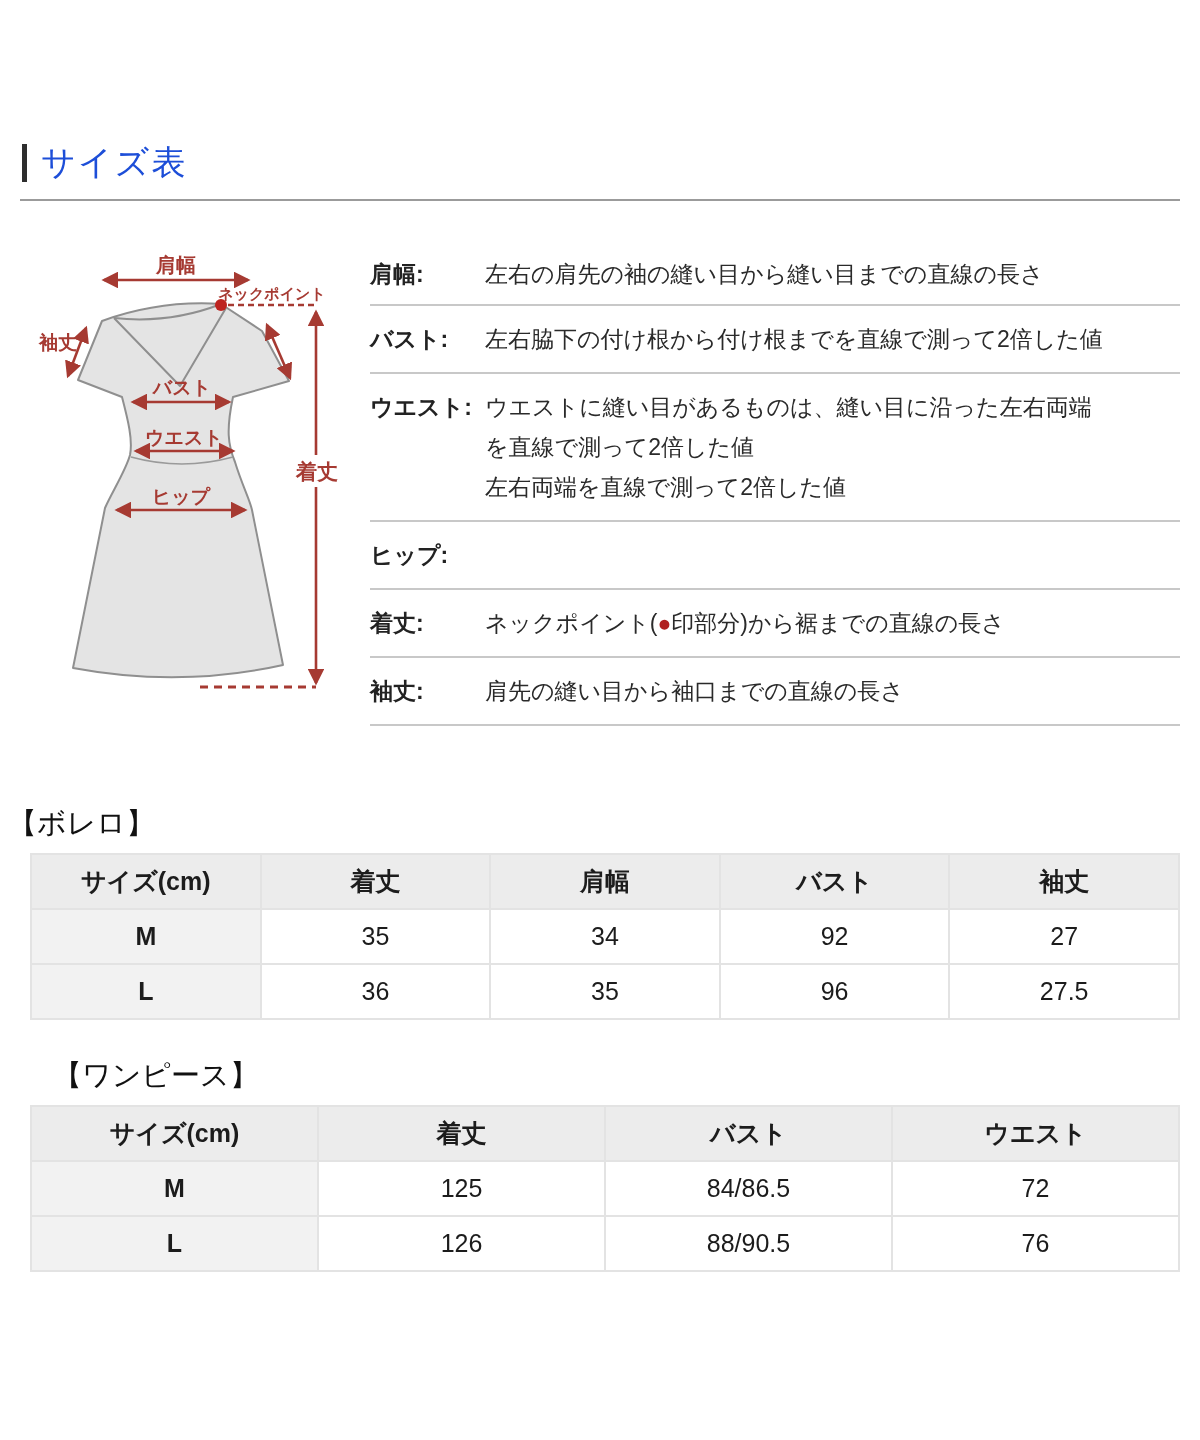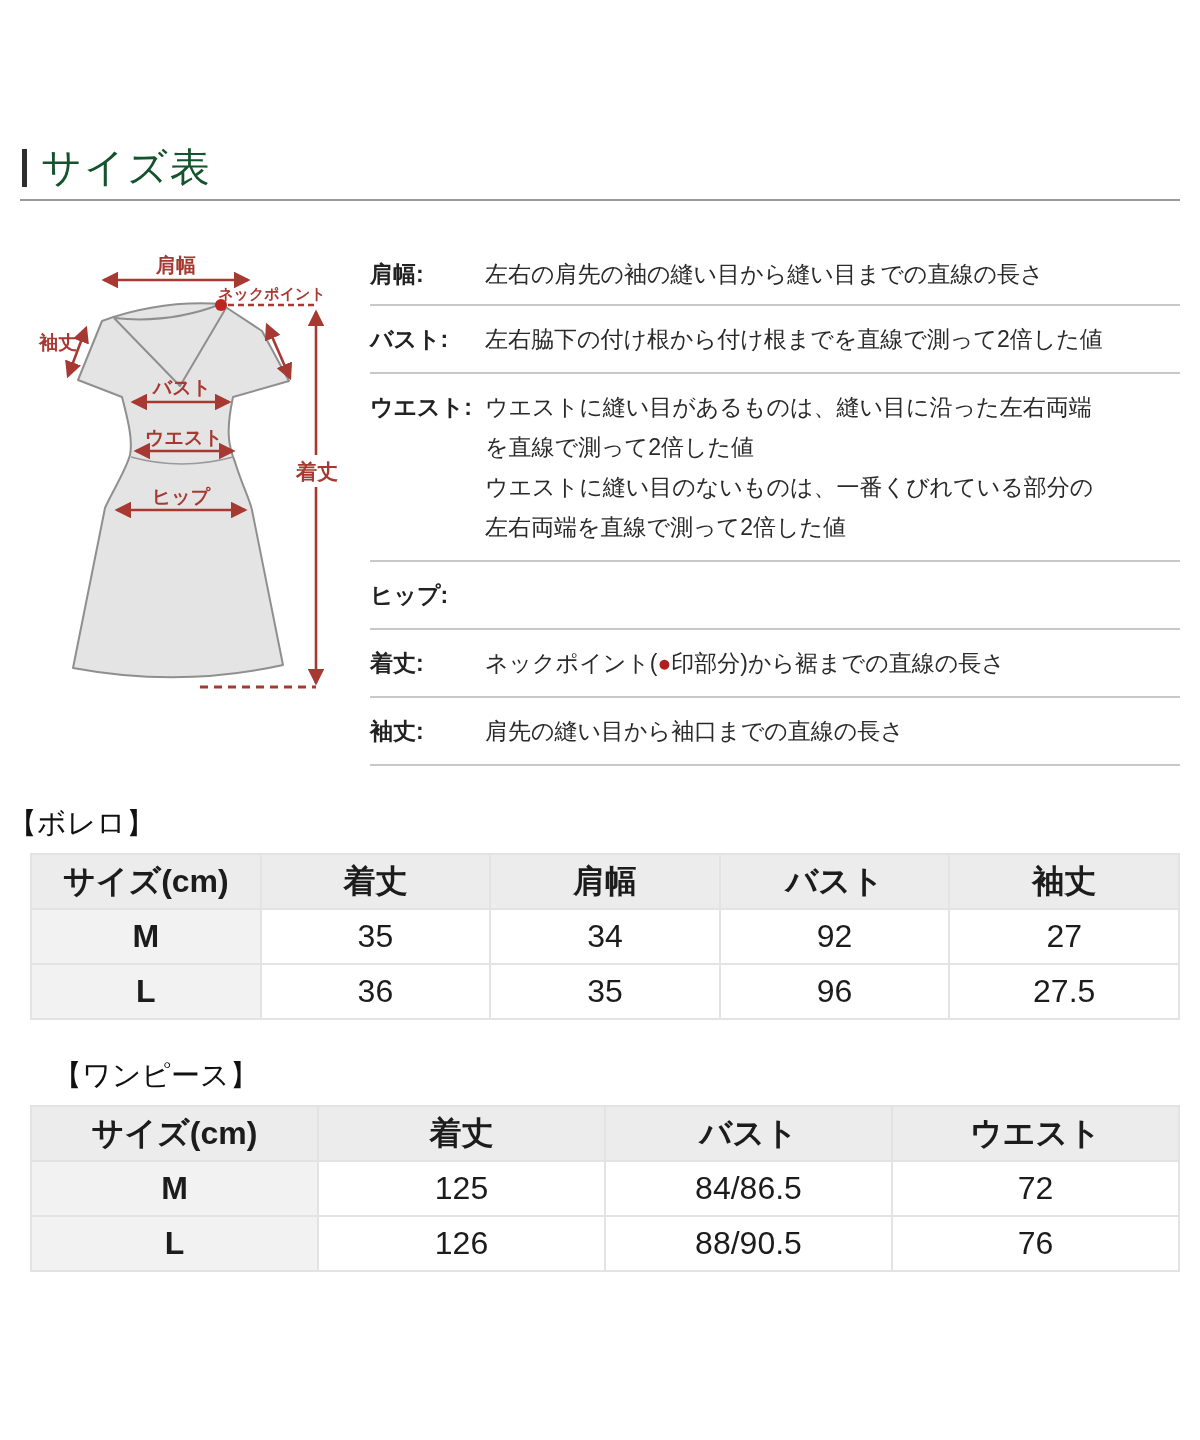--- a/index.html
+++ b/index.html
@@ -4,37 +4,37 @@
 <style>
   html,body{margin:0;padding:0;}
   body{
     width:1200px;height:1440px;position:relative;background:#ffffff;
     font-family:"Liberation Sans","DejaVu Sans",sans-serif;color:#262626;
     overflow:hidden;
   }
   
   .title-wrap{position:absolute;left:22px;top:140px;display:flex;align-items:center;}
   .title-bar{width:5px;height:38px;background:#2e2e2e;margin-right:14px;}
-  .page-title{font-size:40px;color:#14532d;letter-spacing:2px;}
+  .page-title{font-size:34px;color:#1d4ed8;letter-spacing:2px;}
   .title-rule{position:absolute;left:20px;top:199px;width:1160px;height:0;border-top:2px solid #9b9b9b;}
   
   .diagram{position:absolute;left:30px;top:250px;}
   
   .defs{position:absolute;left:370px;top:252px;width:810px;}
   .def-row{display:flex;padding:13px 0;border-bottom:2px solid #c8c8c8;}
   .def-row.first{padding-top:2px;padding-bottom:10px;}
   .def-term{width:115px;flex-shrink:0;font-weight:bold;font-size:23px;line-height:40px;color:#222;}
   .def-desc{flex:1;font-size:23px;line-height:40px;color:#2a2a2a;}
   .red-dot-char{color:#b02020;}
   
   .section-heading{position:absolute;left:8px;font-size:29px;font-weight:normal;color:#111;}
   
   .size-table{position:absolute;left:30px;border-collapse:collapse;table-layout:fixed;width:1150px;background:#fff;}
   .size-table td{border:2px solid #e3e3e3;height:53px;text-align:center;vertical-align:middle;
-                 font-size:32px;color:#1c1c1c;padding:0;}
+                 font-size:25px;color:#1c1c1c;padding:0;}
   .size-table tr.head td{background:#ececec;font-weight:bold;}
   .size-table td.rowhead{background:#f2f2f2;font-weight:bold;}
 </style>
 </head>
 <body>
 
 <div class="title-wrap">
   <div class="title-bar"></div>
   <div class="page-title">サイズ表</div>
 </div>
@@ -94,21 +94,20 @@
     <div class="def-term">バスト:</div>
     <div class="def-desc">
       <div>左右脇下の付け根から付け根までを直線で測って2倍した値</div>
     </div>
   </div>
   <div class="def-row">
     <div class="def-term">ウエスト:</div>
     <div class="def-desc">
       <div>ウエストに縫い目があるものは、縫い目に沿った左右両端</div>
       <div>を直線で測って2倍した値</div>
-      <div>ウエストに縫い目のないものは、一番くびれている部分の</div>
       <div>左右両端を直線で測って2倍した値</div>
     </div>
   </div>
   <div class="def-row">
     <div class="def-term">ヒップ:</div>
   </div>
   <div class="def-row">
     <div class="def-term">着丈:</div>
     <div class="def-desc">
       <div><span>ネックポイント(</span><span class="red-dot-char">●</span><span>印部分)から裾までの直線の長さ</span></div>

